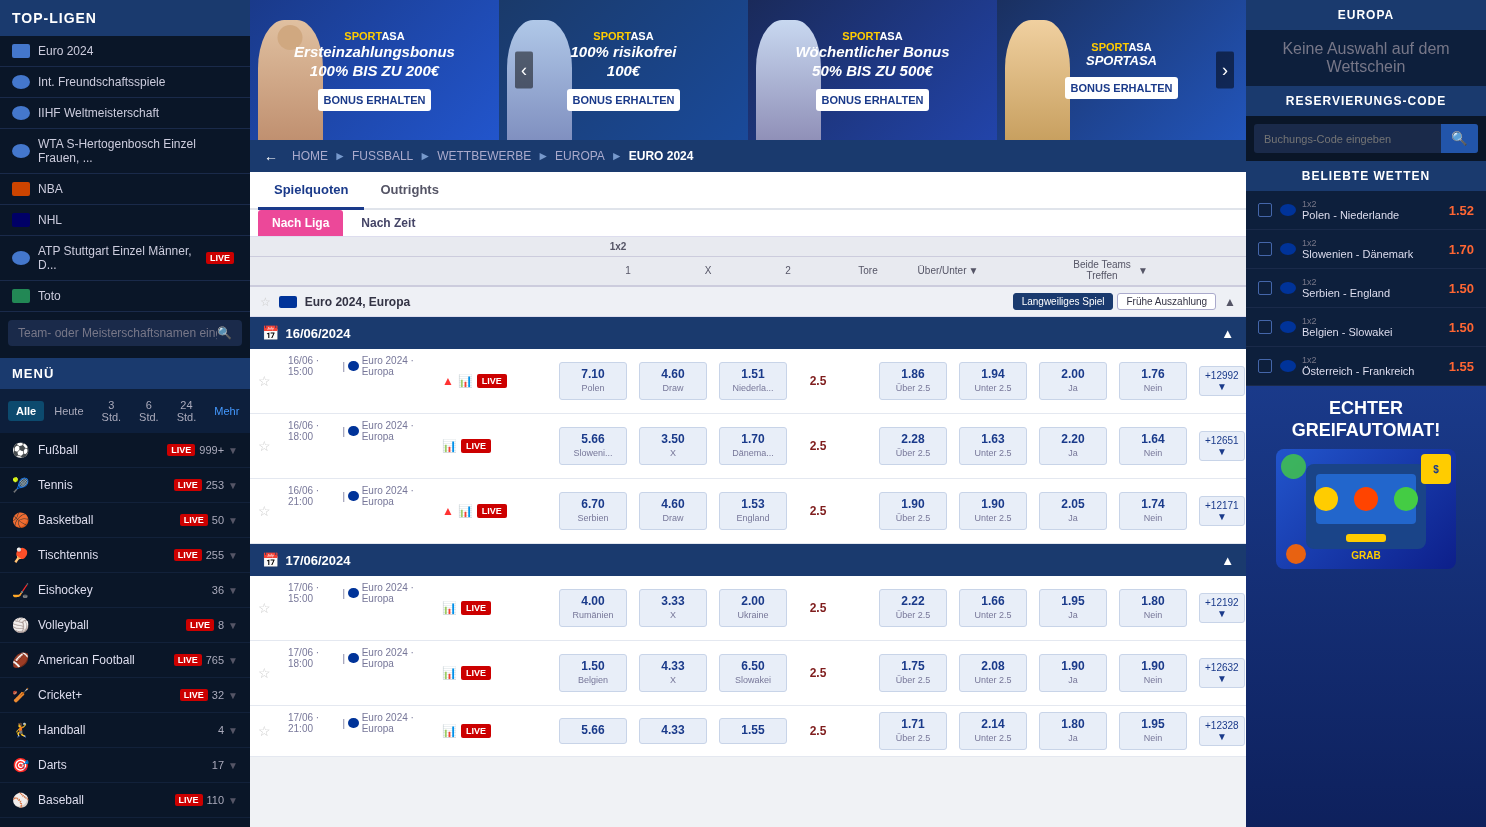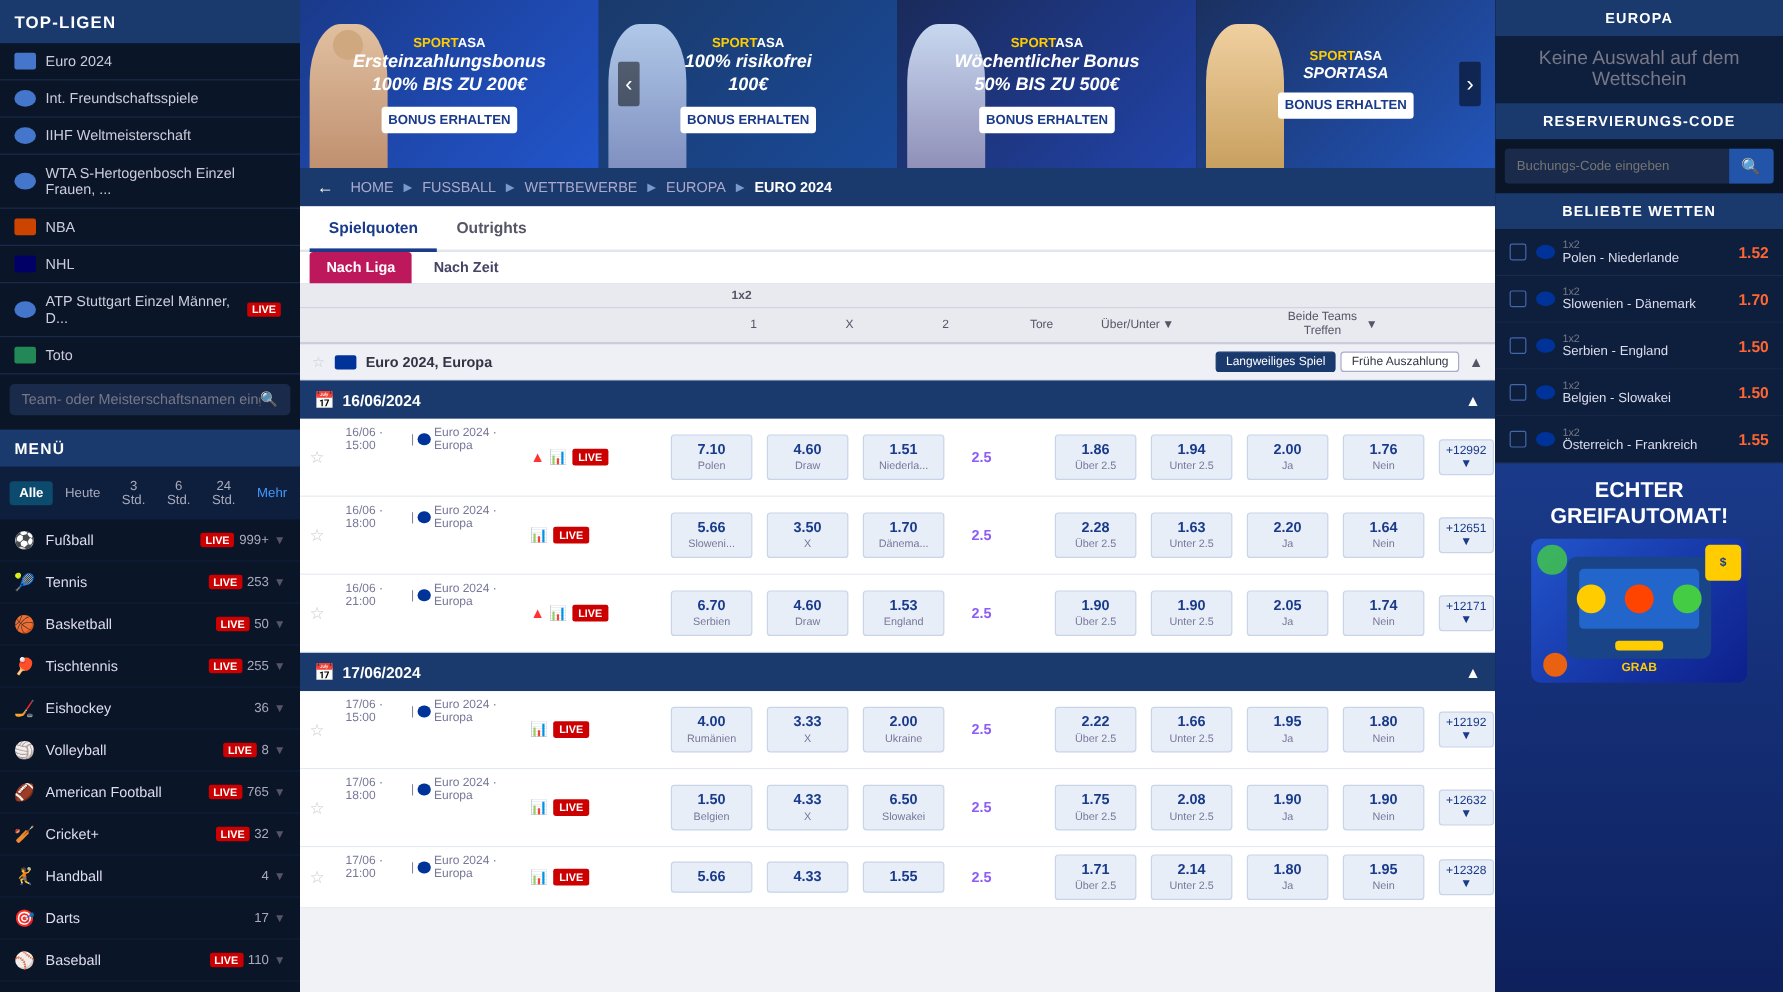--- a/index.html
+++ b/index.html
@@ -50,38 +50,38 @@
     .breadcrumb-bar a { color: #aac; text-decoration: none; }
     .breadcrumb-bar .current { color: #fff; font-weight: bold; }
     .breadcrumb-back { color: #fff; cursor: pointer; margin-right: 8px; font-size: 14px; }
     .arrow { color: #7799cc; }
     
     
     .tabs-bar { background: #fff; display: flex; align-items: center; padding: 0 8px; border-bottom: 2px solid #e0e4eb; }
     .tab-btn { padding: 10px 16px; cursor: pointer; font-size: 13px; font-weight: bold; border: none; background: transparent; color: #556; border-bottom: 3px solid transparent; margin-bottom: -2px; }
     .tab-btn.active { color: #1a3a8a; border-bottom-color: #1a3a8a; }
     .sub-tabs { background: #fff; display: flex; padding: 0 8px; gap: 4px; border-bottom: 1px solid #dde; }
-    .sub-tab { padding: 6px 14px; cursor: pointer; font-size: 12px; border: none; background: #be185d; color: #fff; border-radius: 3px 3px 0 0; font-weight: bold; }
+    .sub-tab { padding: 6px 14px; cursor: pointer; font-size: 12px; border: none; background: #ec4899; color: #fff; border-radius: 3px 3px 0 0; font-weight: bold; }
     .sub-tab.inactive { background: transparent; color: #446; }
     
     .date-section { background: #1a3a6e; color: #fff; padding: 8px 12px; display: flex; align-items: center; gap: 8px; font-weight: bold; font-size: 13px; justify-content: space-between; }
     
     .match-row { background: #fff; border-bottom: 1px solid #e4e8f0; display: grid; grid-template-columns: 30px 1fr 100px 80px 80px 80px 80px 80px 80px 80px 80px 60px; align-items: center; padding: 6px 8px; }
     .match-star { color: #ccc; cursor: pointer; font-size: 14px; }
     .match-info { display: flex; flex-direction: column; }
     .match-league { font-size: 10px; color: #779; display: flex; align-items: center; gap: 3px; margin-bottom: 2px; }
     .match-team { display: block; }
     .match-icons { display: flex; align-items: center; gap: 4px; padding: 0 4px; }
     .live-btn { background: #cc0000; color: #fff; font-size: 9px; font-weight: bold; padding: 2px 5px; border-radius: 2px; }
     .stats-icon { color: #7799cc; font-size: 12px; cursor: pointer; }
     .odds-cell { text-align: center; padding-left: 21px; }
     .odds-btn { background: #e8eef8; border: 1px solid #c8d4e8; border-radius: 3px; padding: 4px 2px; cursor: pointer; font-size: 11px; color: #223; width: 68px; display: flex; flex-direction: column; align-items: center; line-height: 1.3; }
     .odds-val { font-weight: bold; color: #1a3a8a; font-size: 12px; }
     .odds-label { font-size: 9px; color: #779; }
-    .odds-plain { text-align: center; font-size: 12px; color: #8b5cf6; font-weight: bold; }
+    .odds-plain { text-align: center; font-size: 12px; color: #7f1d1d; font-weight: bold; }
     .more-btn { background: #e8eef8; border: 1px solid #c8d4e8; border-radius: 3px; padding: 3px 5px; cursor: pointer; font-size: 10px; color: #1a3a8a; display: flex; flex-direction: column; align-items: center; }
     .league-header-row { background: #eef0f5; display: flex; align-items: center; padding: 6px 10px; border-bottom: 1px solid #dde; gap: 8px; }
     .league-flag { width: 18px; height: 12px; background: #4477cc; border-radius: 2px; display: inline-block; }
     .league-name { font-size: 12px; color: #334; font-weight: bold; flex: 1; }
     .lang-btns { display: flex; gap: 4px; }
     .lang-btn { font-size: 10px; padding: 2px 8px; border: 1px solid #aac; border-radius: 3px; cursor: pointer; background: #fff; color: #334; }
     .lang-btn.active { background: #1a3a6e; color: #fff; border-color: #1a3a6e; }
     .collapse-btn { cursor: pointer; color: #556; }
     .up-down-arrow { color: #fff; cursor: pointer; }
     

